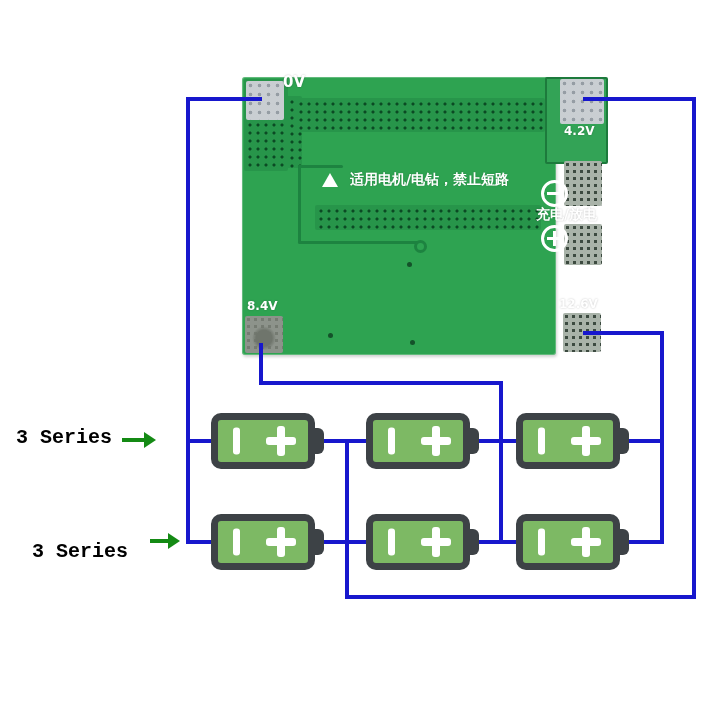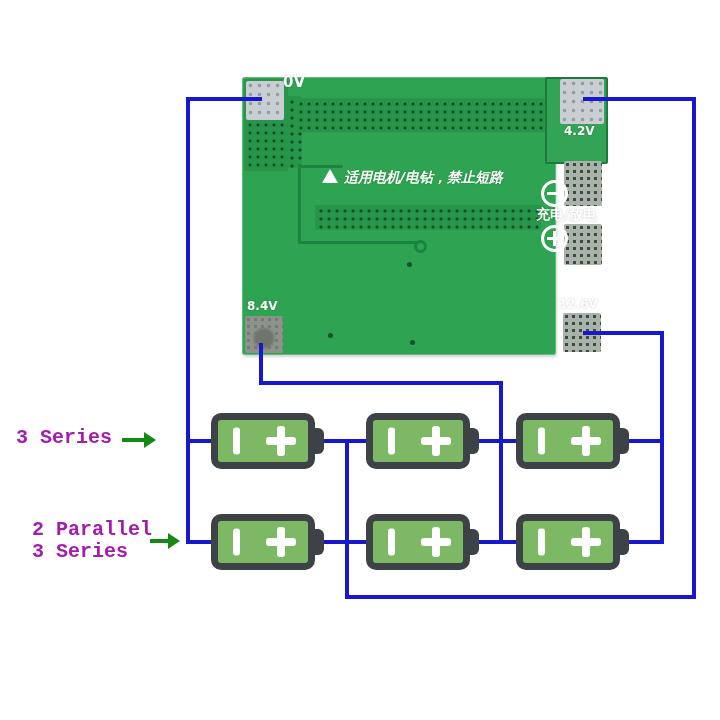--- a/index.html
+++ b/index.html
@@ -24,21 +24,21 @@
         background-size:9px 9px;border-radius:2px;}
   .perf{background-color:#a9b3a9;
         background-image:radial-gradient(circle,#3c4a40 1.5px,transparent 2px);
         background-size:7px 7px;border-radius:2px;}
   .pcb-label{position:absolute;color:#ffffff;font-weight:bold;font-size:12px;
         text-shadow:0 0 2px rgba(0,0,0,.25);white-space:nowrap;}
   .title-strip{position:absolute;left:75px;top:65px;width:224px;height:21px;
         background:#eef2ee;border-radius:2px;display:flex;align-items:center;justify-content:center;}
   .title-strip span{color:#5b7b8c;font-weight:bold;font-size:13px;white-space:nowrap;}
   .warning-line{position:absolute;left:80px;top:92px;width:240px;height:22px;
-        display:flex;align-items:flex-start;gap:6px;font-style:italic;}
+        display:flex;align-items:center;gap:12px;}
   .warning-line .tri{width:0;height:0;border-left:8px solid transparent;
         border-right:8px solid transparent;border-bottom:14px solid #ffffff;}
   .warning-line span{color:#ffffff;font-weight:bold;font-size:14px;white-space:nowrap;
         text-shadow:0 0 2px rgba(0,0,0,.2);}
   .port-circle{position:absolute;width:21px;height:21px;border:3px solid #ffffff;border-radius:50%;}
   .port-circle .bar-h{position:absolute;left:3px;top:9px;width:15px;height:3px;background:#ffffff;}
   .port-circle .bar-v{position:absolute;left:9px;top:3px;width:3px;height:15px;background:#ffffff;}
   .trace{position:absolute;background:#1d8340;}
   .via{position:absolute;width:5px;height:5px;border-radius:50%;background:#14522a;}
   .ring{position:absolute;width:7px;height:7px;border:3px solid #1d8340;border-radius:50%;}
@@ -55,21 +55,21 @@
         width:13px;height:26px;background:#3d4246;border-radius:0 6px 6px 0;}
   .battery .neg-bar{position:absolute;left:15px;top:50%;transform:translateY(-50%);
         width:7px;height:27px;background:#ffffff;border-radius:3px;}
   .battery .plus{position:absolute;right:12px;top:50%;transform:translateY(-50%);
         width:30px;height:30px;}
   .battery .plus i{position:absolute;background:#ffffff;border-radius:3px;display:block;}
   .battery .plus .ph{left:0;top:11px;width:30px;height:8px;}
   .battery .plus .pv{left:11px;top:0;width:8px;height:30px;}
 
   
-  .ann{position:absolute;color:#a21caf;font-family:"Liberation Mono","DejaVu Sans Mono",monospace;
+  .ann{position:absolute;color:#000000;font-family:"Liberation Mono","DejaVu Sans Mono",monospace;
        font-weight:bold;font-size:20px;white-space:nowrap;}
   .arrow-line{position:absolute;height:4px;background:#148a14;}
   .arrow-tip{position:absolute;width:0;height:0;border-top:8px solid transparent;
        border-bottom:8px solid transparent;border-left:12px solid #148a14;}
 </style>
 </head>
 <body>
 
 <div class="stage">
 
@@ -177,18 +177,17 @@
     <div class="plus">
         <i class="ph"></i>
         <i class="pv"></i>
       </div>
   </div>
 
   <div class="ann" style="left:16px;top:426px;">3 Series</div>
   <div class="arrow-line" style="left:122px;top:438px;width:22px;"></div>
   <div class="arrow-tip" style="left:144px;top:432px;"></div>
 
-  <div class="ann" style="left:32px;top:518px;">2 Parallel</div>
   <div class="ann" style="left:32px;top:540px;">3 Series</div>
   <div class="arrow-line" style="left:150px;top:539px;width:18px;"></div>
   <div class="arrow-tip" style="left:168px;top:533px;"></div>
 
 </div>
 
 </body></html>

